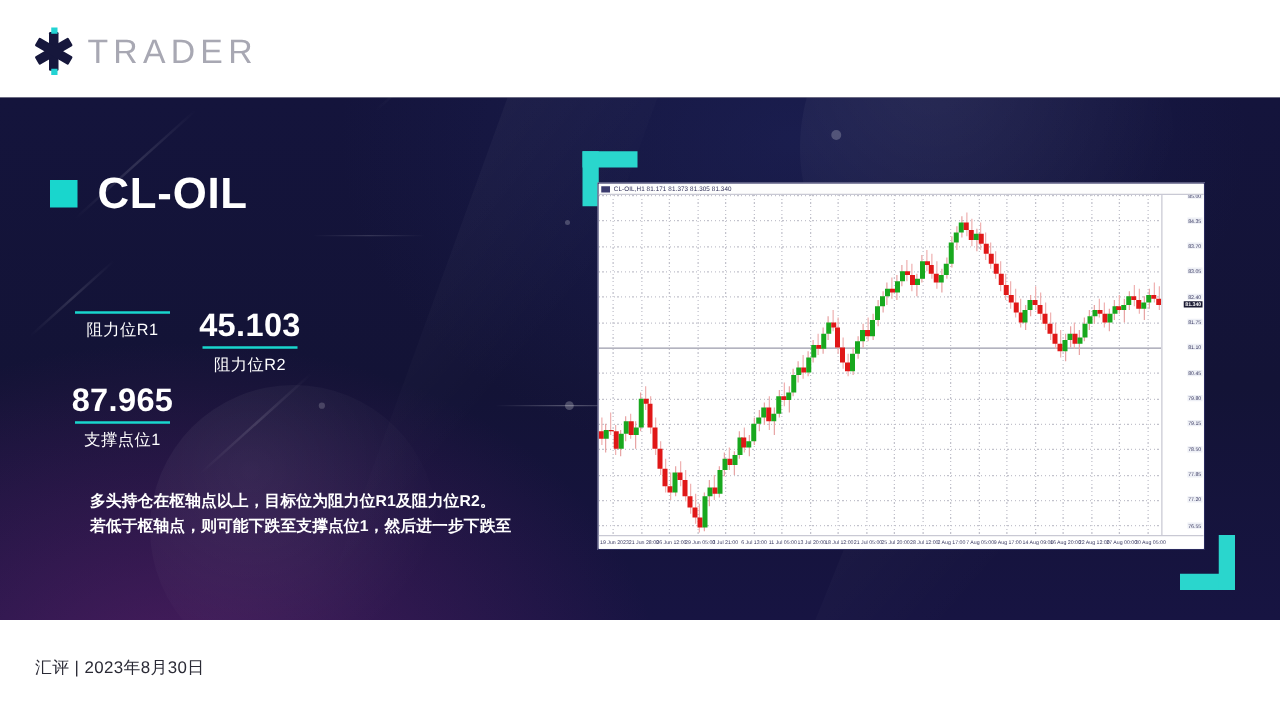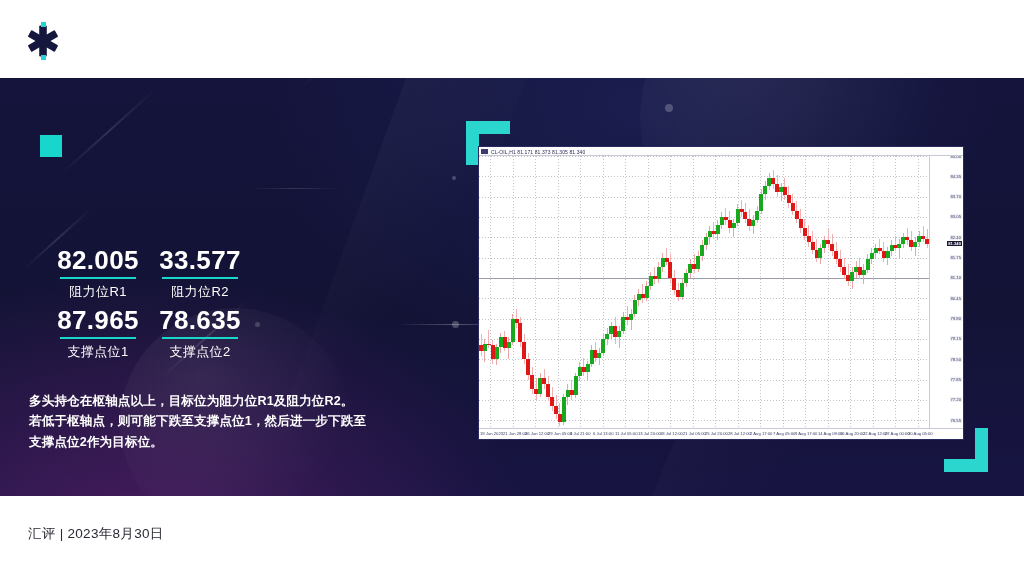--- a/index.html
+++ b/index.html
@@ -94,21 +94,21 @@
 
   #analysis { position:absolute; left:29px; top:313px; width:370px; }
   #analysis-title {
     font-size:13px; color:#ef2f7a; font-weight:bold; letter-spacing:.3px;
     margin-bottom:7px;
   }
   #analysis-body {
     font-size:12.6px; color:#ffffff; font-weight:bold; line-height:1.62;
     letter-spacing:.1px;
   }
-  #analysis-body div { white-space:nowrap; }
+  #analysis-body div { white-space:nowrap;margin-left:43px; }
 
   
   .bracket { position:absolute; }
   .bracket .arm-h, .bracket .arm-v { position:absolute; background:#2ad6cd; }
 
   
   #chart-window {
     position:absolute; left:478px; top:68px; width:486px; height:294px;
     background:#ffffff; border:1px solid #2a2a5e;
   }
@@ -182,20 +182,21 @@
         <g fill="#16173c">
           <rect x="13.2" y="1.5" width="7.6" height="31" rx="1"></rect>
           <rect x="13.2" y="1.5" width="7.6" height="31" rx="1" transform="rotate(60 17 17)"></rect>
           <rect x="13.2" y="1.5" width="7.6" height="31" rx="1" transform="rotate(120 17 17)"></rect>
         </g>
       </svg>
       <div class="pip top"></div>
       <div class="pip bot"></div>
     </div>
     <div id="logo-text">
+      <span class="logo-trader-word">TRADER</span>
     </div>
   </div>
 </div>
 
 <div id="stage">
   <div class="bg-gradient"></div>
 
   <div class="streak" style="left:60px;  top:96px;  width:130px; transform:rotate(-42deg);"></div>
   <div class="streak" style="left:24px;  top:190px; width:90px;  transform:rotate(-42deg);"></div>
   <div class="streak" style="left:300px; top:10px;  width:170px; transform:rotate(-42deg);"></div>
@@ -207,48 +208,42 @@
   <div class="orb" style="left:640px; top:-110px; width:300px; height:300px;"></div>
   <div class="dot" style="left:452px; top:98px;  width:4px; height:4px; opacity:.55;"></div>
   <div class="dot" style="left:255px; top:244px; width:5px; height:5px; opacity:.45;"></div>
   <div class="dot" style="left:665px; top:26px;  width:8px; height:8px; opacity:.55;"></div>
   <div class="dot" style="left:452px; top:243px; width:7px; height:7px; opacity:.6;"></div>
   <div class="hline" style="left:396px; top:246px; width:120px;"></div>
   <div class="hline" style="left:250px; top:110px; width:90px; opacity:.5;"></div>
 
   <div id="title-row">
     <div id="title-bullet"></div>
+    <div id="title-text">CL-OIL</div>
   </div>
 
   <div class="stat" id="stat-r1">
-    <div class="val">82.005</div>
     <div class="rule"></div>
     <div class="lab">阻力位R1</div>
   </div>
   <div class="stat" id="stat-r2">
-    <div class="val">33.577</div>
+    <div class="val">45.103</div>
     <div class="rule"></div>
     <div class="lab">阻力位R2</div>
   </div>
   <div class="stat" id="stat-s1">
     <div class="val">87.965</div>
     <div class="rule"></div>
     <div class="lab">支撑点位1</div>
   </div>
-  <div class="stat" id="stat-s2">
-    <div class="val">78.635</div>
-    <div class="rule"></div>
-    <div class="lab">支撑点位2</div>
-  </div>
 
   <div id="analysis">
     <div id="analysis-body">
       <div>多头持仓在枢轴点以上，目标位为阻力位R1及阻力位R2。</div>
       <div>若低于枢轴点，则可能下跌至支撑点位1，然后进一步下跌至</div>
-      <div>支撑点位2作为目标位。</div>
     </div>
   </div>
 
   <div class="bracket" id="bracket-tl" style="left:466px; top:43px; width:44px; height:44px;">
     <div class="arm-h" style="left:0; top:0; width:44px; height:13px;"></div>
     <div class="arm-v" style="left:0; top:0; width:13px; height:44px;"></div>
   </div>
   <div class="bracket" id="bracket-br" style="left:944px; top:350px; width:44px; height:44px;">
     <div class="arm-h" style="left:0; bottom:0; width:44px; height:13px;"></div>
     <div class="arm-v" style="right:0; top:0; width:13px; height:44px;"></div>

